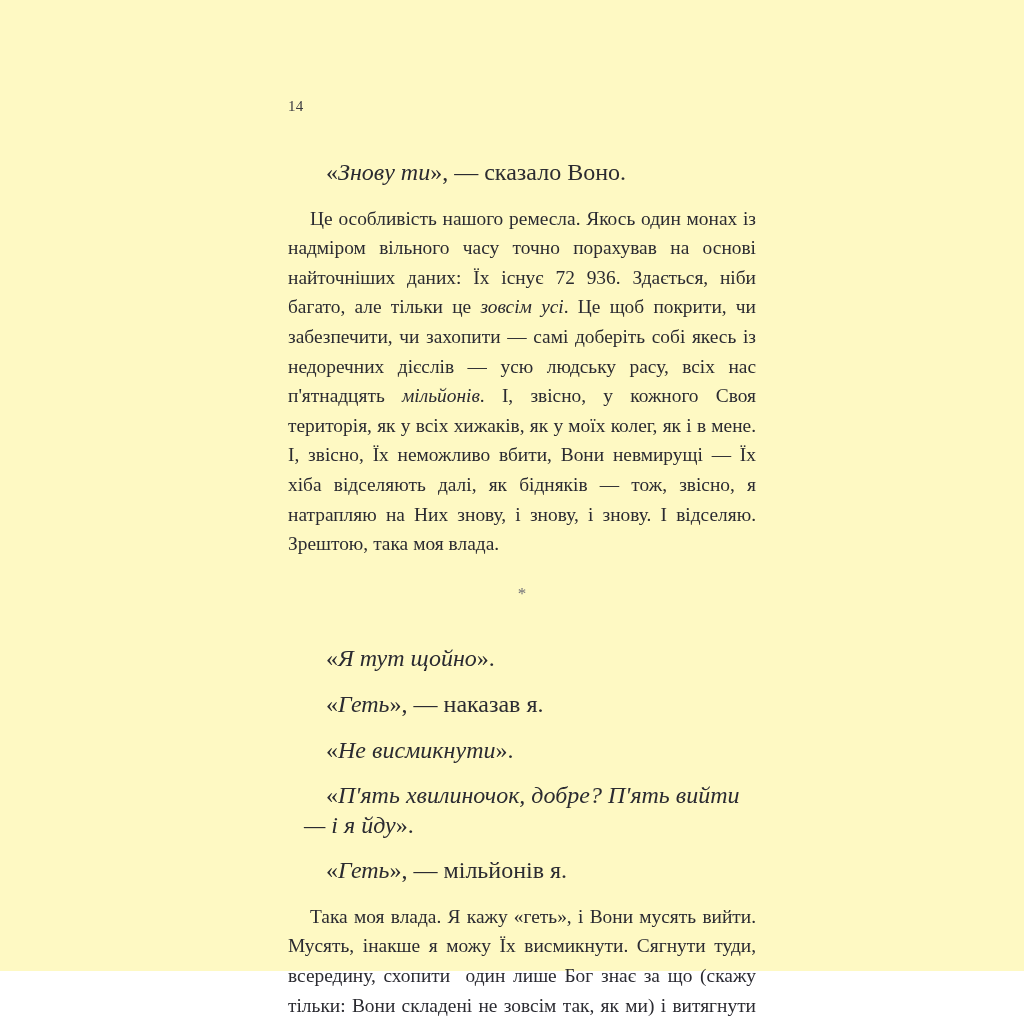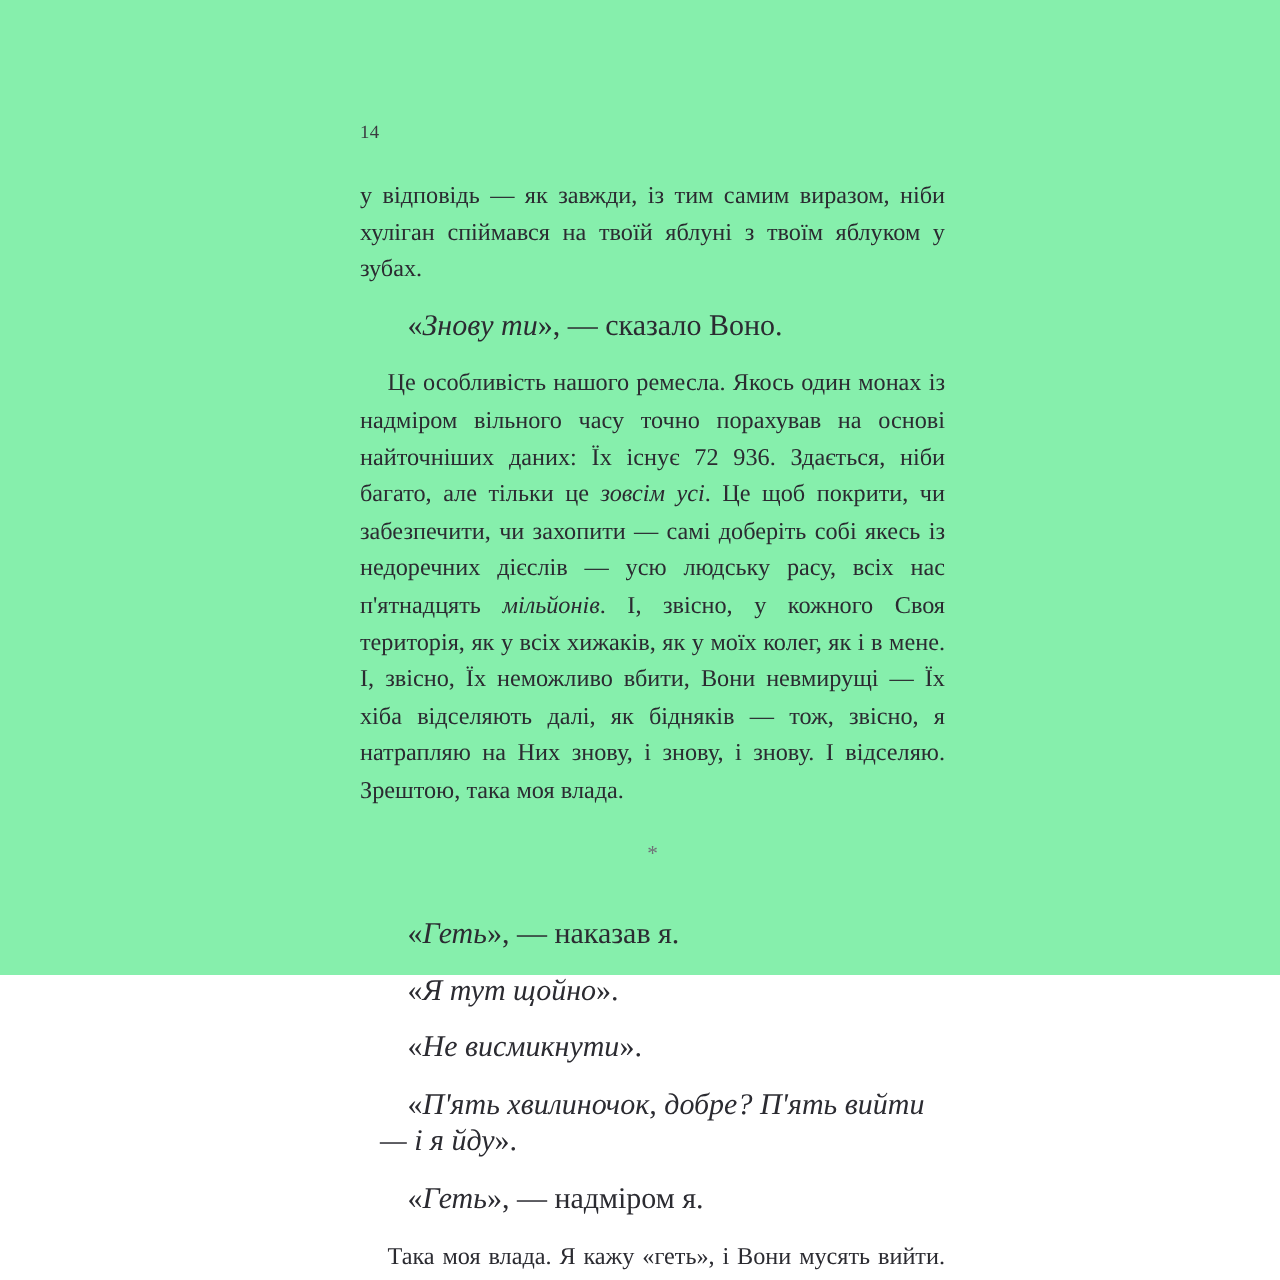--- a/index.html
+++ b/index.html
@@ -12,22 +12,22 @@
     height: 1024px;
     overflow: hidden;
     font-family: "Liberation Serif", "DejaVu Serif", serif;
     color: #2b2b31;
     -webkit-font-smoothing: antialiased;
   }
 
   .page {
     position: relative;
     width: 1024px;
-    height: 780px;
-    background: #86efac;
+    height: 971px;
+    background: #fef9c3;
     box-sizing: border-box;
   }
 
   
   .folio {
     position: absolute;
     left: 288px;
     top: 96px;
     font-size: 15px;
     line-height: 20px;
@@ -86,36 +86,35 @@
 </style>
 </head>
 <body>
 
 <div class="page">
 
   <div class="folio">14</div>
 
   <div class="textblock">
 
-    <p class="para">у відповідь — як завжди, із тим самим виразом, ніби хуліган спіймався на твоїй яблуні з твоїм яблуком у зубах.</p>
 
     <p class="dlg"><span>«</span><em class="ital">Знову ти</em><span>», — сказало Воно.</span></p>
 
 
     <p class="para indent"><span>Це особливість нашого ремесла. Якось один монах із надміром вільного часу точно порахував на основі найточніших даних: Їх існує 72 936. Здається, ніби багато, але тільки це </span><em class="ital">зовсім усі</em><span>. Це щоб покрити, чи забезпечити, чи захопити — самі доберіть собі якесь із недоречних дієслів — усю людську расу, всіх нас п'ятнадцять </span><em class="ital">мільйонів</em><span>. І, звісно, у кожного Своя територія, як у всіх хижаків, як у моїх колег, як і в мене. І, звісно, Їх неможливо вбити, Вони невмирущі — Їх хіба відселяють далі, як бідняків — тож, звісно, я натрапляю на Них знову, і знову, і знову. І відселяю. Зрештою, така моя влада.</span></p>
 
     <p class="scenebreak">*</p>
 
 
+    <p class="dlg"><span>«</span><em class="ital">Я тут щойно</em><span>».</span></p>
+
     <p class="dlg"><span>«</span><em class="ital">Геть</em><span>», — наказав я.</span></p>
-
-    <p class="dlg"><span>«</span><em class="ital">Я тут щойно</em><span>».</span></p>
 
     <p class="dlg"><span>«</span><em class="ital">Не висмикнути</em><span>».</span></p>
 
     <p class="dlg"><span>«</span><em class="ital">П'ять хвилиночок, добре? П'ять вийти — і я йду</em><span>».</span></p>
 
-    <p class="dlg"><span>«</span><em class="ital">Геть</em><span>», — надміром я.</span></p>
+    <p class="dlg"><span>«</span><em class="ital">Геть</em><span>», — мільйонів я.</span></p>
 
     <p class="para indent">Така моя влада. Я кажу «геть», і Вони мусять вийти. Мусять, інакше я можу Їх висмикнути. Сягнути туди, всередину, схопити  один лише Бог знає за що (скажу тільки: Вони складені не зовсім так, як ми) і витягнути Їх звідти. І коли я потягну, то Їм болить — і болить сильно, судячи з Їхньої реакції. Хоча що я знаю, може, у Них</p>
 
   </div>
 </div>
 
 </body></html>

